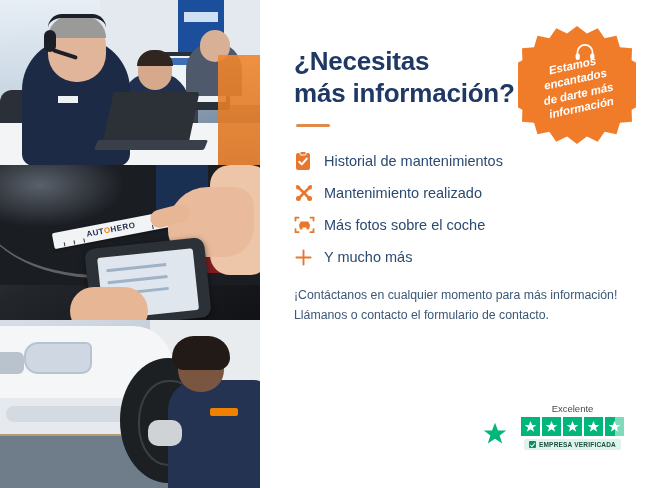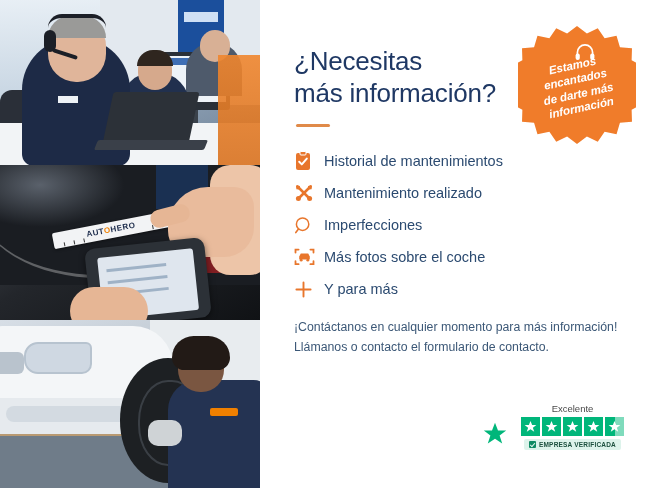--- a/index.html
+++ b/index.html
@@ -87,21 +87,21 @@
   .glove{position:absolute;left:148px;top:100px;width:34px;height:26px;background:#cfd3d6;border-radius:10px;}
   .bench{position:absolute;left:0;bottom:0;width:260px;height:52px;background:#6f7c89;}
   .benchtop{position:absolute;left:0;bottom:44px;width:260px;height:10px;background:#b99a72;}
   .wallw{position:absolute;left:150px;top:0;width:110px;height:70px;background:#e8ecef;}
 
   
   .content{position:relative;flex:1;padding:46px 26px 0 34px;box-sizing:border-box;}
 
   h1.title{
     margin:0;color:#1f3864;font-size:26px;line-height:1.22;
-    font-weight:normal;letter-spacing:-.2px;max-width:240px;
+    font-weight:bold;letter-spacing:-.2px;max-width:240px;
   }
   .divider{width:34px;height:3px;background:#e08a49;margin:15px 0 18px 2px;border-radius:2px;}
 
   ul.features{list-style:none;margin:0;padding:0;text-align:center;}
   ul.features li{display:flex;align-items:center;height:32px;}
   .ficon{width:30px;flex:0 0 30px;display:flex;align-items:center;justify-content:flex-start;}
   .flabel{color:#2b4a70;font-size:14.5px;}
 
   .contact{color:#3c5877;font-size:12.3px;line-height:1.62;max-width:350px;}
 
@@ -242,29 +242,20 @@
             <path d="M16.5 3.5 L4.5 15.5" stroke="#e8762c" stroke-width="2.6" stroke-linecap="round"></path>
             <path d="M2 2.4 L6 3 L5.6 6.6 L2.4 6.2 Z" fill="#e8762c"></path>
             <path d="M18 2.4 L14 3 L14.4 6.6 L17.6 6.2 Z" fill="#e8762c"></path>
             <circle cx="15.6" cy="15.6" r="2.5" fill="#e8762c"></circle>
             <circle cx="4.4" cy="15.6" r="2.5" fill="#e8762c"></circle>
           </svg>
         </span>
         <span class="flabel">Mantenimiento realizado</span>
       </li>
 
-      <li>
-        <span class="ficon">
-          <svg width="19" height="19" viewBox="0 0 19 19">
-            <circle cx="8.6" cy="8.2" r="6.2" fill="none" stroke="#e8762c" stroke-width="1.5"></circle>
-            <path d="M4.3 13.3 L1.8 16.6" stroke="#e8762c" stroke-width="1.6" stroke-linecap="round"></path>
-          </svg>
-        </span>
-        <span class="flabel">Imperfecciones</span>
-      </li>
 
       <li>
         <span class="ficon">
           <svg width="21" height="20" viewBox="0 0 21 20">
             <g fill="none" stroke="#e8762c" stroke-width="1.8" stroke-linecap="round">
               <path d="M1.5 5.5 V2.6 H4.6"></path>
                 <path d="M19.5 5.5 V2.6 H16.4"></path>
               <path d="M1.5 14.2 V17.2 H4.6"></path>
                 <path d="M19.5 14.2 V17.2 H16.4"></path>
             </g>
@@ -275,21 +266,21 @@
         </span>
         <span class="flabel">Más fotos sobre el coche</span>
       </li>
 
       <li>
         <span class="ficon">
           <svg width="19" height="19" viewBox="0 0 19 19">
             <path d="M9.5 2.4 V16.6 M2.4 9.5 H16.6" stroke="#e8762c" stroke-width="1.9" stroke-linecap="round"></path>
           </svg>
         </span>
-        <span class="flabel">Y para más</span>
+        <span class="flabel">Y mucho más</span>
       </li>
     </ul>
 
     <p class="contact">
       <span>¡Contáctanos en cualquier momento para más información!</span><br>
       <span>Llámanos o contacto el formulario de contacto.</span>
     </p>
 
     <div class="badge">
       <div class="burst"></div>

